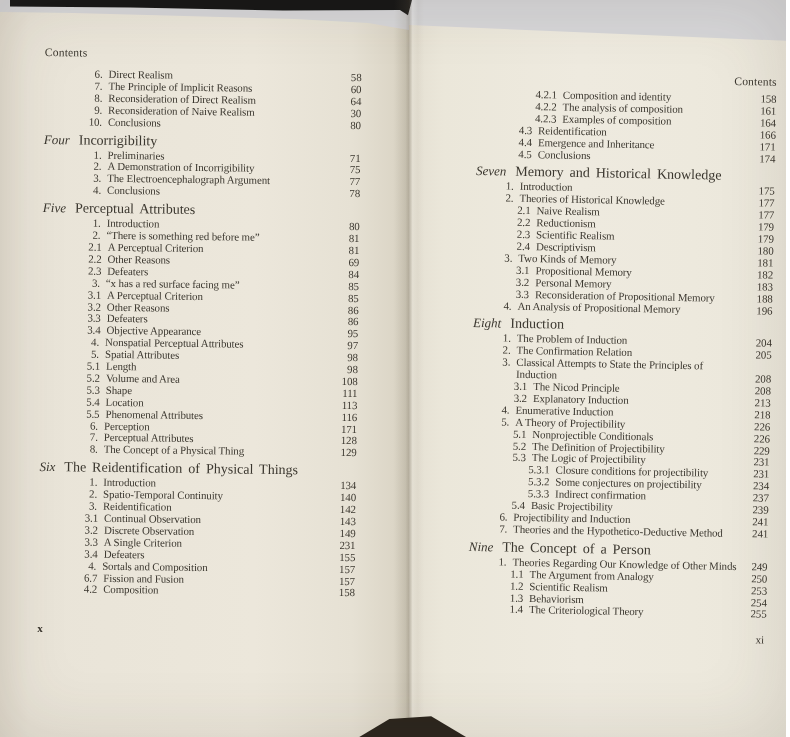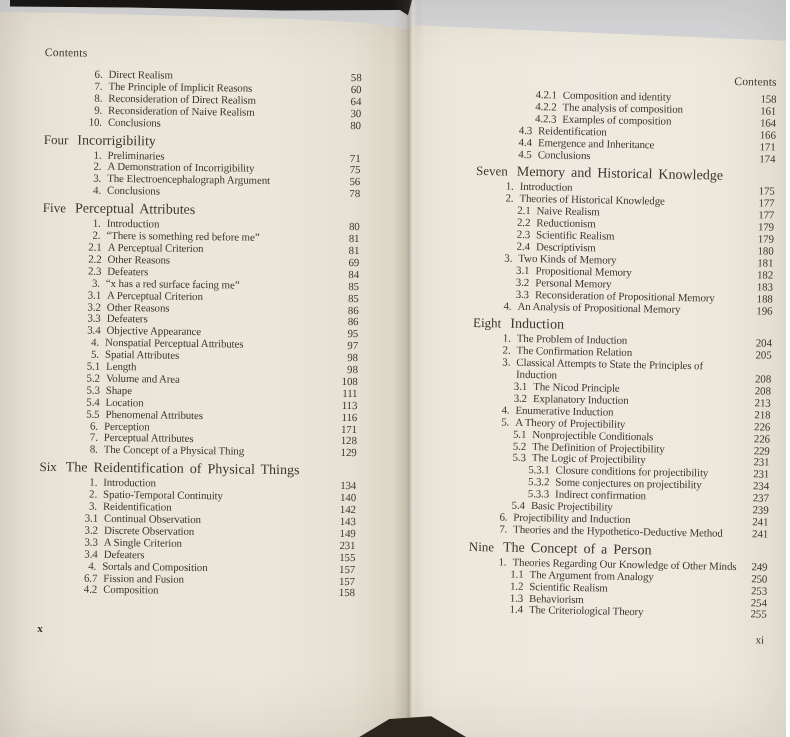--- a/index.html
+++ b/index.html
@@ -50,21 +50,21 @@
   .row{display:flex;align-items:baseline;line-height:11.9px;font-size:10.9px;letter-spacing:-.1px;}
   .l1{padding-left:var(--i1);}
   .l2{padding-left:var(--i2);}
   .l3{padding-left:var(--i3);}
   .rn{flex:none;margin-right:6px;}
   .l1 .rn{width:16px;text-align:right;}
   .toc-left .l1 .rn{width:20px;}
   .rt{flex:1 1 auto;white-space:nowrap;min-width:0;}
   .rp{flex:none;width:30px;text-align:right;}
   .chapter-row{display:flex;align-items:baseline;margin:4px 0 1px;line-height:16px;}
-  .ch-num{font-size:13px;flex:none;margin-right:9px;}
+  .ch-num{font-style:italic;font-size:13px;flex:none;margin-right:9px;}
   .ch-title{font-size:14px;word-spacing:2.5px;white-space:nowrap;}
 
   .folio{position:absolute;font-size:11px;}
   .folio-left{left:0;top:576px;font-weight:bold;}
   .folio-right{right:2px;top:558px;}
 </style>
 </head>
 <body>
 
 <div class="scene">
@@ -112,21 +112,21 @@
           <span class="rp">71</span>
         </div>
         <div class="row l1">
           <span class="rn">2.</span>
           <span class="rt">A Demonstration of Incorrigibility</span>
           <span class="rp">75</span>
         </div>
         <div class="row l1">
           <span class="rn">3.</span>
           <span class="rt">The Electroencephalograph Argument</span>
-          <span class="rp">56</span>
+          <span class="rp">77</span>
         </div>
         <div class="row l1">
           <span class="rn">4.</span>
           <span class="rt">Conclusions</span>
           <span class="rp">78</span>
         </div>
         <div class="chapter-row">
           <span class="ch-num">Five</span>
           <span class="ch-title">Perceptual Attributes</span>
         </div>

